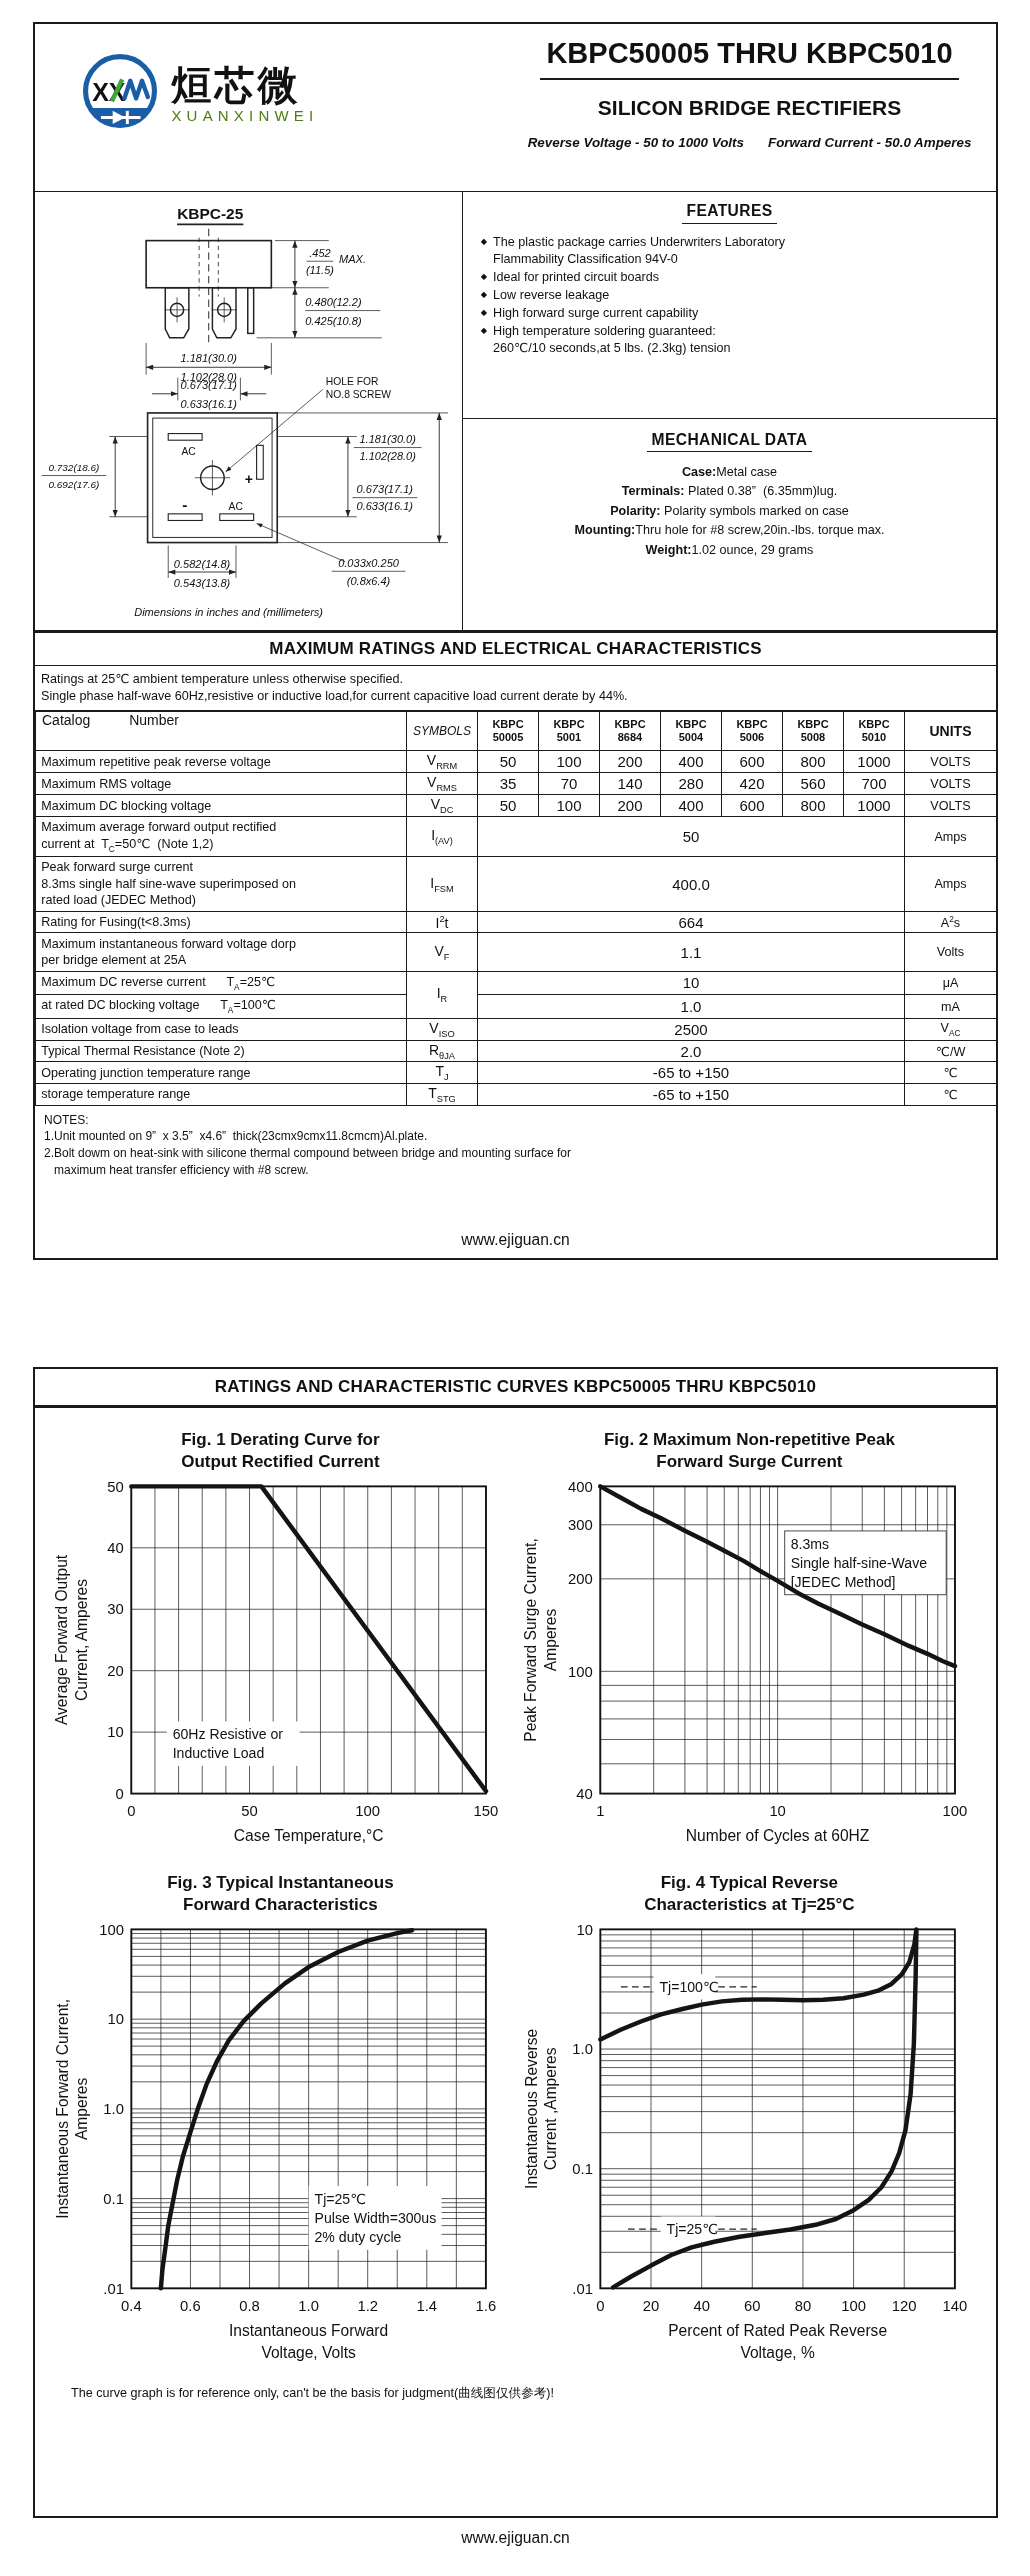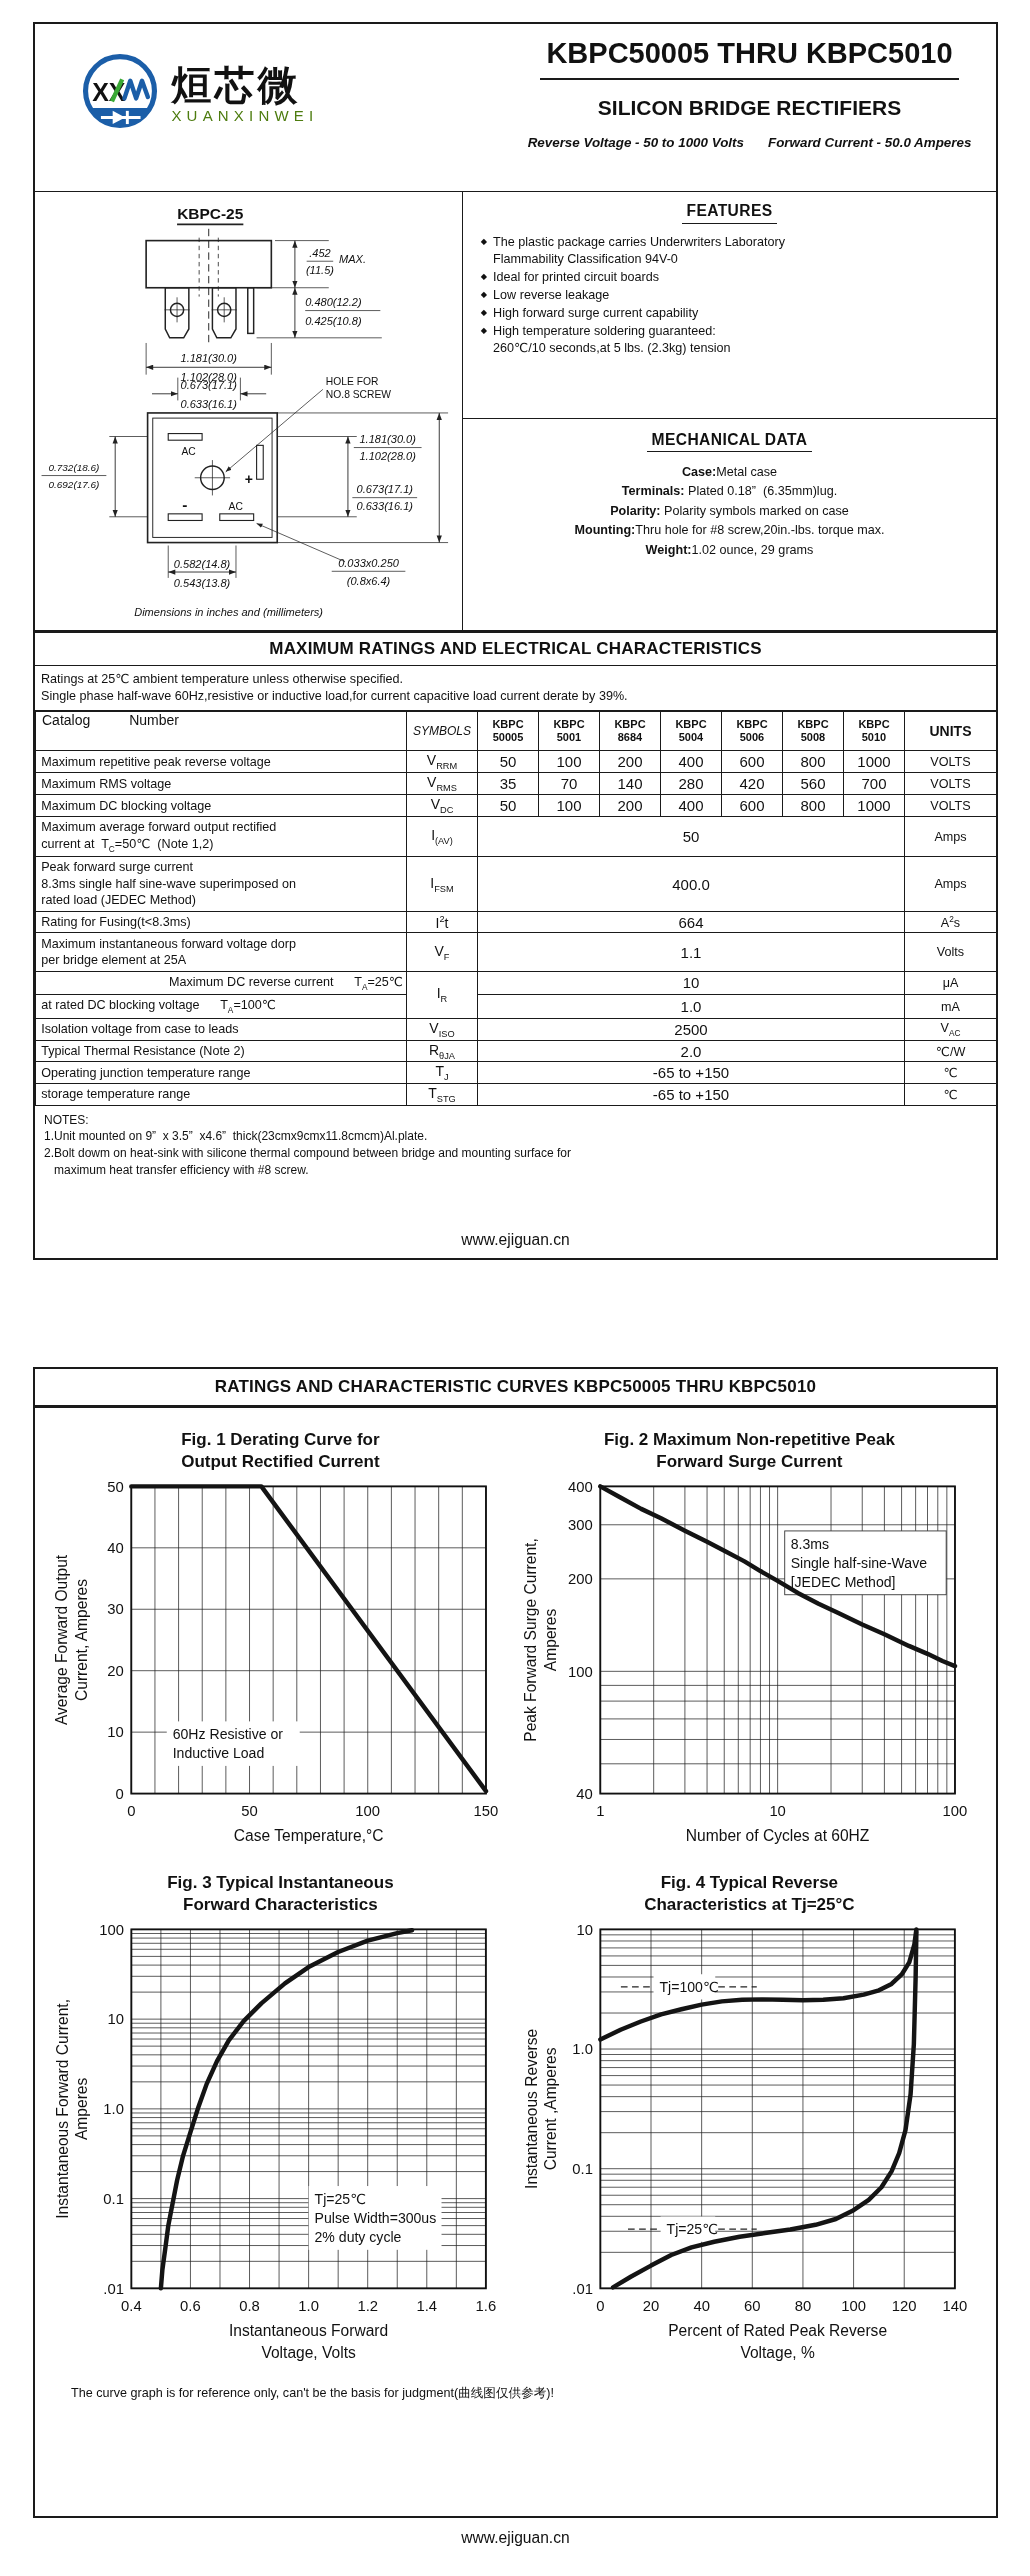--- a/index.html
+++ b/index.html
@@ -47,21 +47,21 @@
   table.ratings th, table.ratings td { border:1.5px solid #1a1a1a; }
   th.cat { text-align:left; vertical-align:bottom; font-size:14px; font-weight:normal; padding:0 0 22px 6px; white-space:pre; height:30px; }
   th.symh { font-style:italic; font-size:12px; font-weight:normal; }
   th.dev { font-size:11px; font-weight:bold; line-height:1.25; }
   th.unith { font-size:14px; font-weight:bold; }
   td.lbl { font-size:12.6px; line-height:1.3; padding:2.2px 3px 2.2px 5.2px; white-space:pre-wrap; }
   td.sym { text-align:center; font-size:14px; }
   td.val { text-align:center; font-size:15px; }
   td.unit { text-align:center; font-size:12.6px; }
   sub { font-size:66%; } sup { font-size:66%; }
-  td.nb { border-bottom:none;text-align:right; }
+  td.nb { border-bottom:none; }
   td.ntp { border-top:none; }
 
   .notes { padding:6px 9px; font-size:12px; line-height:1.38; }
   .notes div { white-space:pre-wrap; }
   .footer1 { position:absolute; bottom:9px; width:100%; text-align:center; font-size:15.6px; }
 
   
   .p2title { text-align:center; font-size:17px; font-weight:bold; padding:8.2px 0; border-bottom:3.7px solid #1a1a1a; letter-spacing:0.2px; }
   .figs { display:grid; grid-template-columns:469px 469px; padding:21px 4.5px 0 13.4px; row-gap:22px; }
   .figcell { width:464px; }
@@ -236,33 +236,33 @@
               <span class="blt">◆</span>
               <div class="ftx">High temperature soldering guaranteed:
 260℃/10 seconds,at 5 lbs. (2.3kg) tension</div>
             </li>
           </ul>
       </div>
       <div class="mech">
         <div class="sec-h"><span>MECHANICAL DATA</span></div>
         <div>
             <div class="mrow"><b>Case:</b><span>Metal case</span></div>
-            <div class="mrow"><b>Terminals:</b><span> Plated 0.18”  (6.35mm)lug.</span></div>
+            <div class="mrow"><b>Terminals:</b><span> Plated 0.38”  (6.35mm)lug.</span></div>
             <div class="mrow"><b>Polarity:</b><span> Polarity symbols marked on case</span></div>
             <div class="mrow"><b>Mounting:</b><span>Thru hole for #8 screw,20in.-lbs. torque max.</span></div>
             <div class="mrow"><b>Weight:</b><span>1.02 ounce, 29 grams</span></div>
           </div>
       </div>
     </div>
   </div>
 
   <div class="ratings-bar">MAXIMUM RATINGS AND ELECTRICAL CHARACTERISTICS</div>
   <div class="ratings-desc">
     <div>Ratings at 25℃ ambient temperature unless otherwise specified.</div>
-    <div>Single phase half-wave 60Hz,resistive or inductive load,for current capacitive load current derate by 39%.</div>
+    <div>Single phase half-wave 60Hz,resistive or inductive load,for current capacitive load current derate by 44%.</div>
   </div>
 
   <table class="ratings">
     <colgroup>
       <col style="width:371px">
         <col style="width:71px">
       <col style="width:61px">
         <col style="width:61px">
         <col style="width:61px">
         <col style="width:61px">

